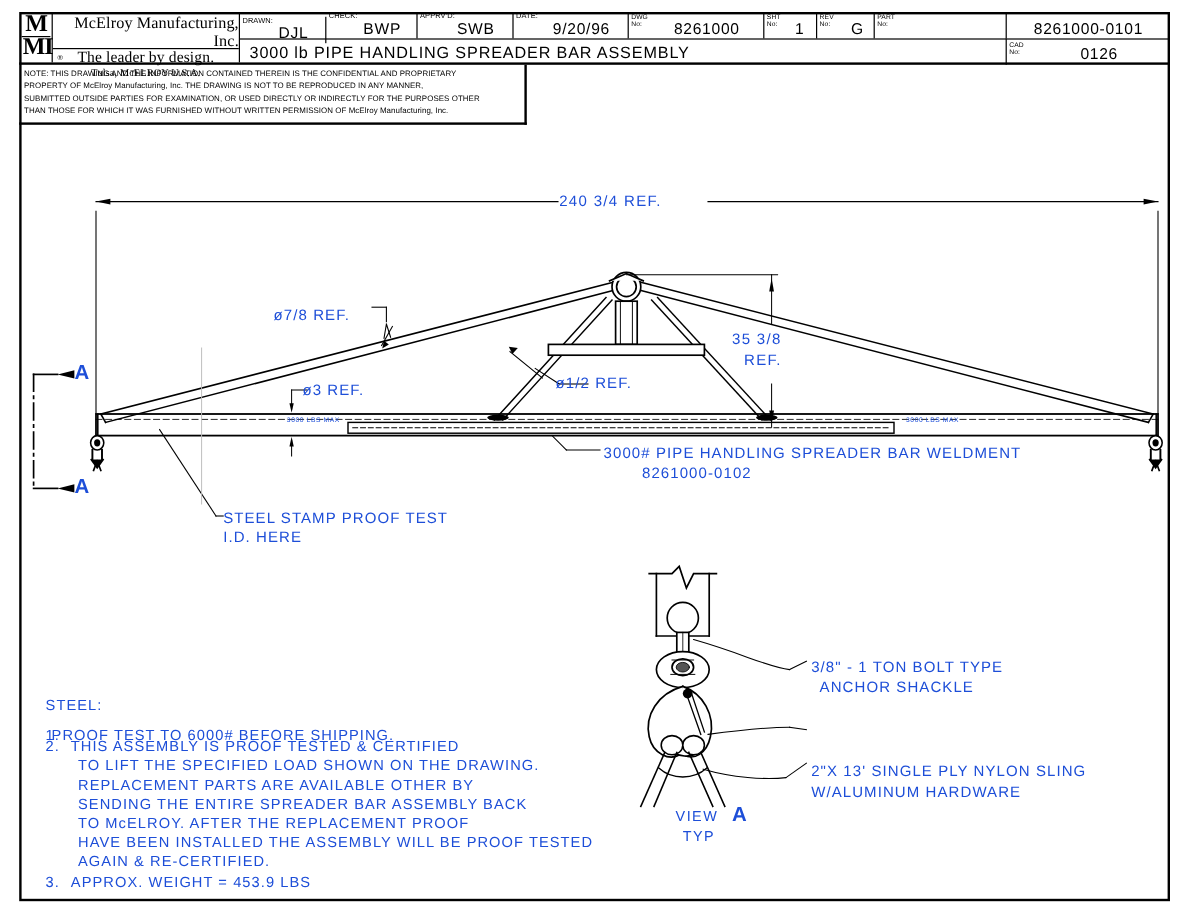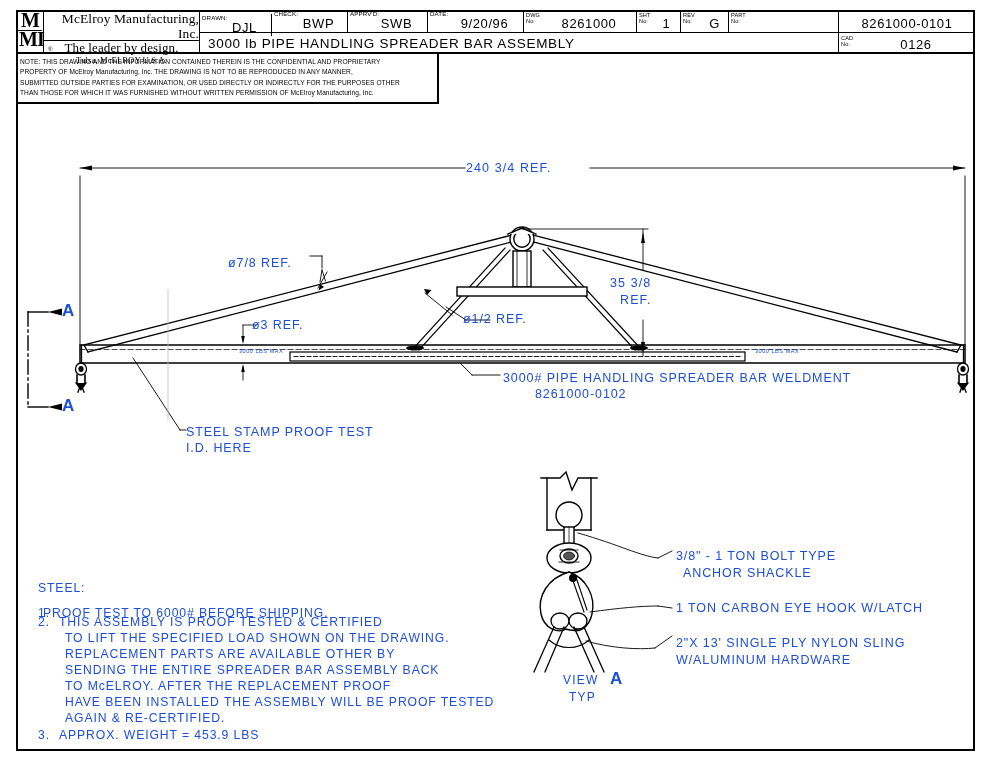--- a/index.html
+++ b/index.html
@@ -355,21 +355,20 @@
   <div class="dtxt t-lbl" style="left:503px;top:387px;margin-left:32px;">8261000-0102</div>
 
   <div class="dtxt t-lbl" style="left:186px;top:425px;">STEEL STAMP PROOF TEST</div>
   <div class="dtxt t-lbl" style="left:186px;top:441px;">I.D. HERE</div>
 
   <div class="dtxt t-bigA" style="left:62px;top:301px;">A</div>
   <div class="dtxt t-bigA" style="left:62px;top:396px;">A</div>
 
   <div class="dtxt t-lbl" style="left:676px;top:549px;">3/8" - 1 TON BOLT TYPE</div>
   <div class="dtxt t-lbl" style="left:683px;top:566px;">ANCHOR SHACKLE</div>
-  <div class="dtxt t-lbl" style="left:676px;top:601px;">1 TON CARBON EYE HOOK W/LATCH</div>
   <div class="dtxt t-lbl" style="left:676px;top:636px;">2"X 13' SINGLE PLY NYLON SLING</div>
   <div class="dtxt t-lbl" style="left:676px;top:653px;">W/ALUMINUM HARDWARE</div>
 
   <div class="dtxt t-viewA" style="left:563px;top:673px;">VIEW</div>
   <div class="dtxt t-bigA" style="left:610px;top:669px;">A</div>
   <div class="dtxt t-viewA" style="left:569px;top:690px;">TYP</div>
 
   <div style="position:absolute;left:38px;top:580px;">
     <div class="dtxt t-note" style="position:relative;left:0;top:0;">STEEL:</div>
 

